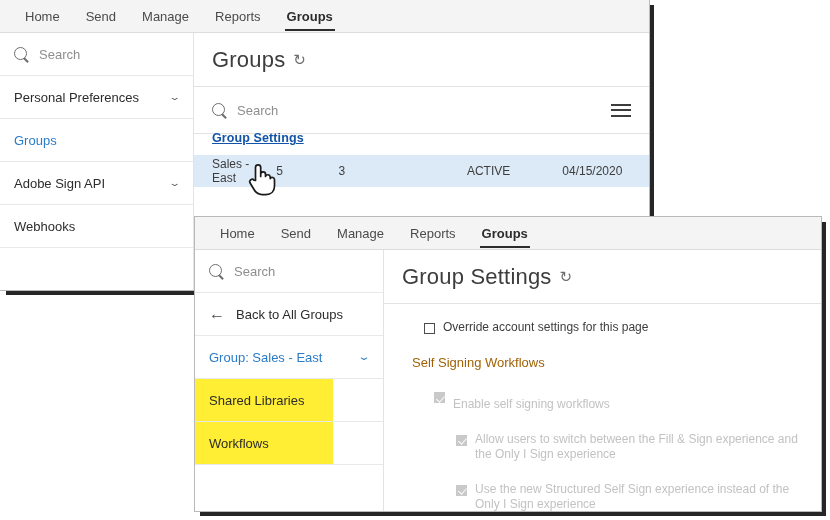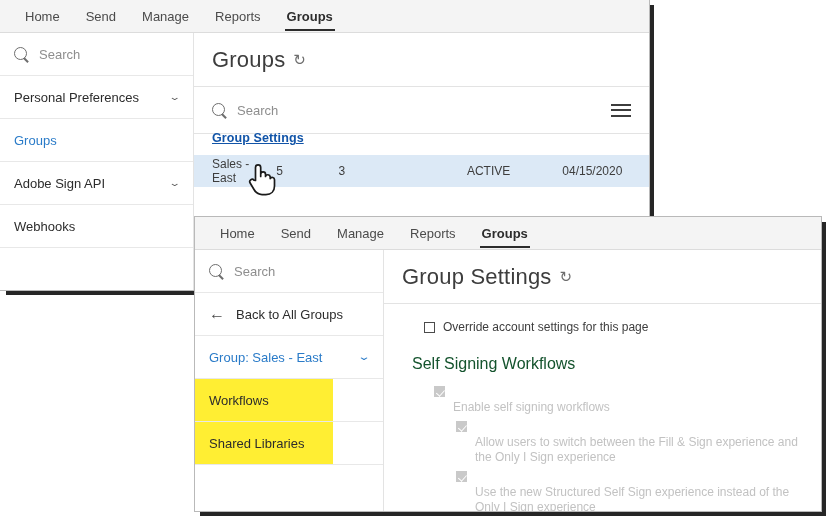--- a/index.html
+++ b/index.html
@@ -169,42 +169,42 @@
   .cursor {
     position: absolute;
     left: 246px; top: 160px;
     width: 30px; height: 36px;
     z-index: 30;
     pointer-events: none;
   }
 
   
   .settings-body { padding: 16px 18px 0 18px; font-size: 12px; }
-  .chk-row { display: flex; align-items: flex-start; margin-bottom: 4px; padding-left: 22px; }
+  .chk-row { display: flex; align-items: center; margin-bottom: 4px; padding-left: 22px; }
   .box {
     width: 11px; height: 11px; flex: 0 0 11px;
     border: 1.4px solid #4b4b4b;
     margin-right: 8px; margin-top: 2px;
     background: #fff;
     position: relative;
   }
   .box.dim { border-color: #c6c6c6; }
   .box.checked.dim { background: #c9c9c9; border-color: #c9c9c9; }
   .box.checked.dim::after {
     content: "";
     position: absolute; left: 2.5px; top: 0.5px;
     width: 3.5px; height: 7px;
     border: solid #ffffff;
     border-width: 0 1.6px 1.6px 0;
     transform: rotate(42deg);
   }
   .chk-label { color: #3d3d3d; line-height: 15px; }
   .chk-label.dim { color: #c2c2c2; margin-top: 16px; }
   .section-title {
-    color: #14532d; font-size: 16px;
+    color: #a16207; font-size: 13px;
     margin: 20px 0 11px 10px;
   }
   .indent1 { margin-left: 10px; }
   .indent2 { margin-left: 32px; }
   .chk-row .wrap { max-width: 368px; }
 </style>
 </head>
 <body>
 
 <div class="stage">
@@ -307,26 +307,26 @@
           <span class="lbl">Back to All Groups</span>
         </div>
 
         <div class="side-row blue">
           <span class="lbl">Group: Sales - East</span>
           <span class="caret">⌄</span>
         </div>
 
         <div class="side-row hl-wrap">
           <span class="hl-band"></span>
-          <span class="lbl hl-text">Workflows</span>
+          <span class="lbl hl-text">Shared Libraries</span>
         </div>
 
         <div class="side-row hl-wrap">
           <span class="hl-band"></span>
-          <span class="lbl hl-text">Shared Libraries</span>
+          <span class="lbl hl-text">Workflows</span>
         </div>
 
         <div class="side-row empty"></div>
       </div>
 
       <div class="main">
         <div class="page-head">
           <span class="page-title">Group Settings</span>
           <span class="refresh">↻</span>
         </div>

